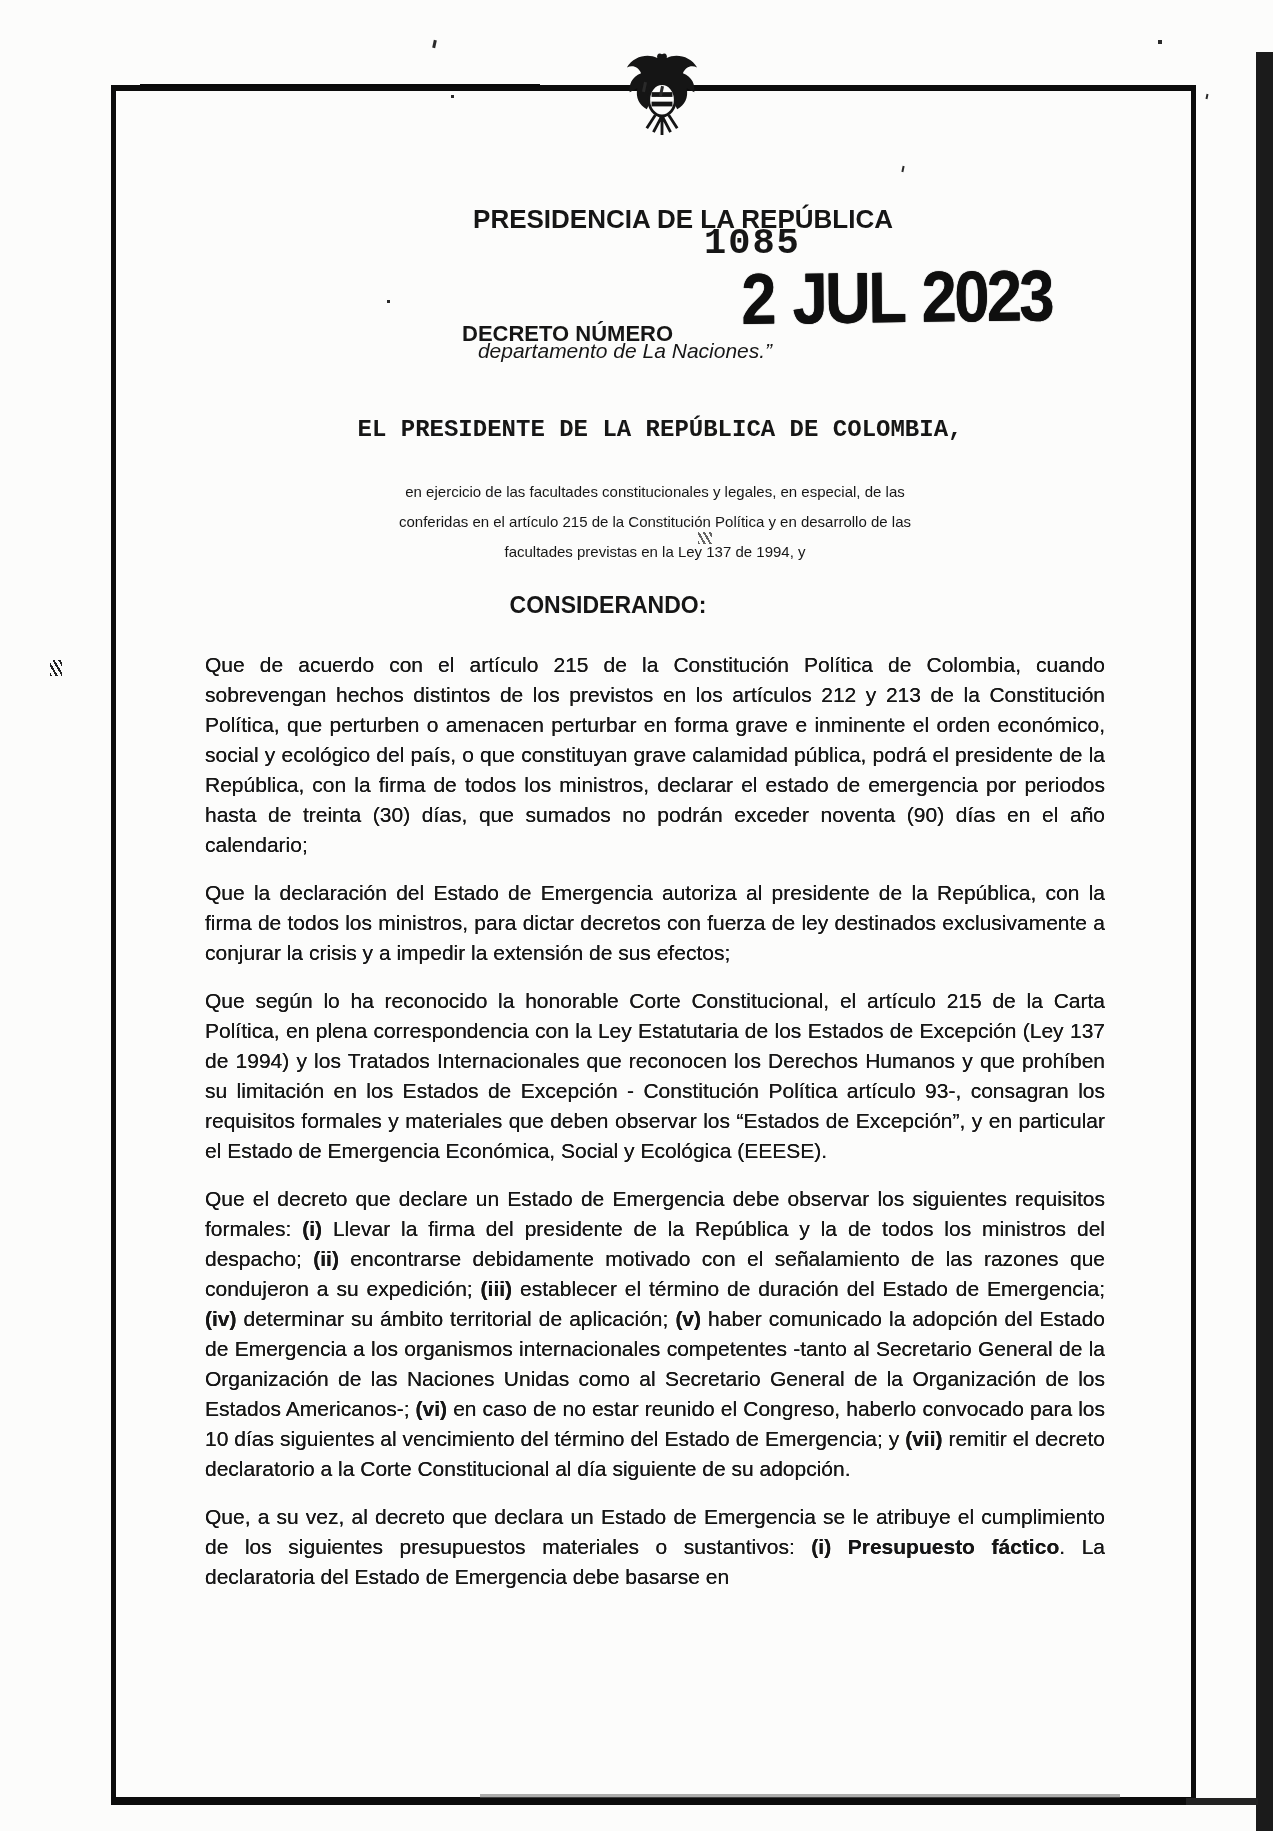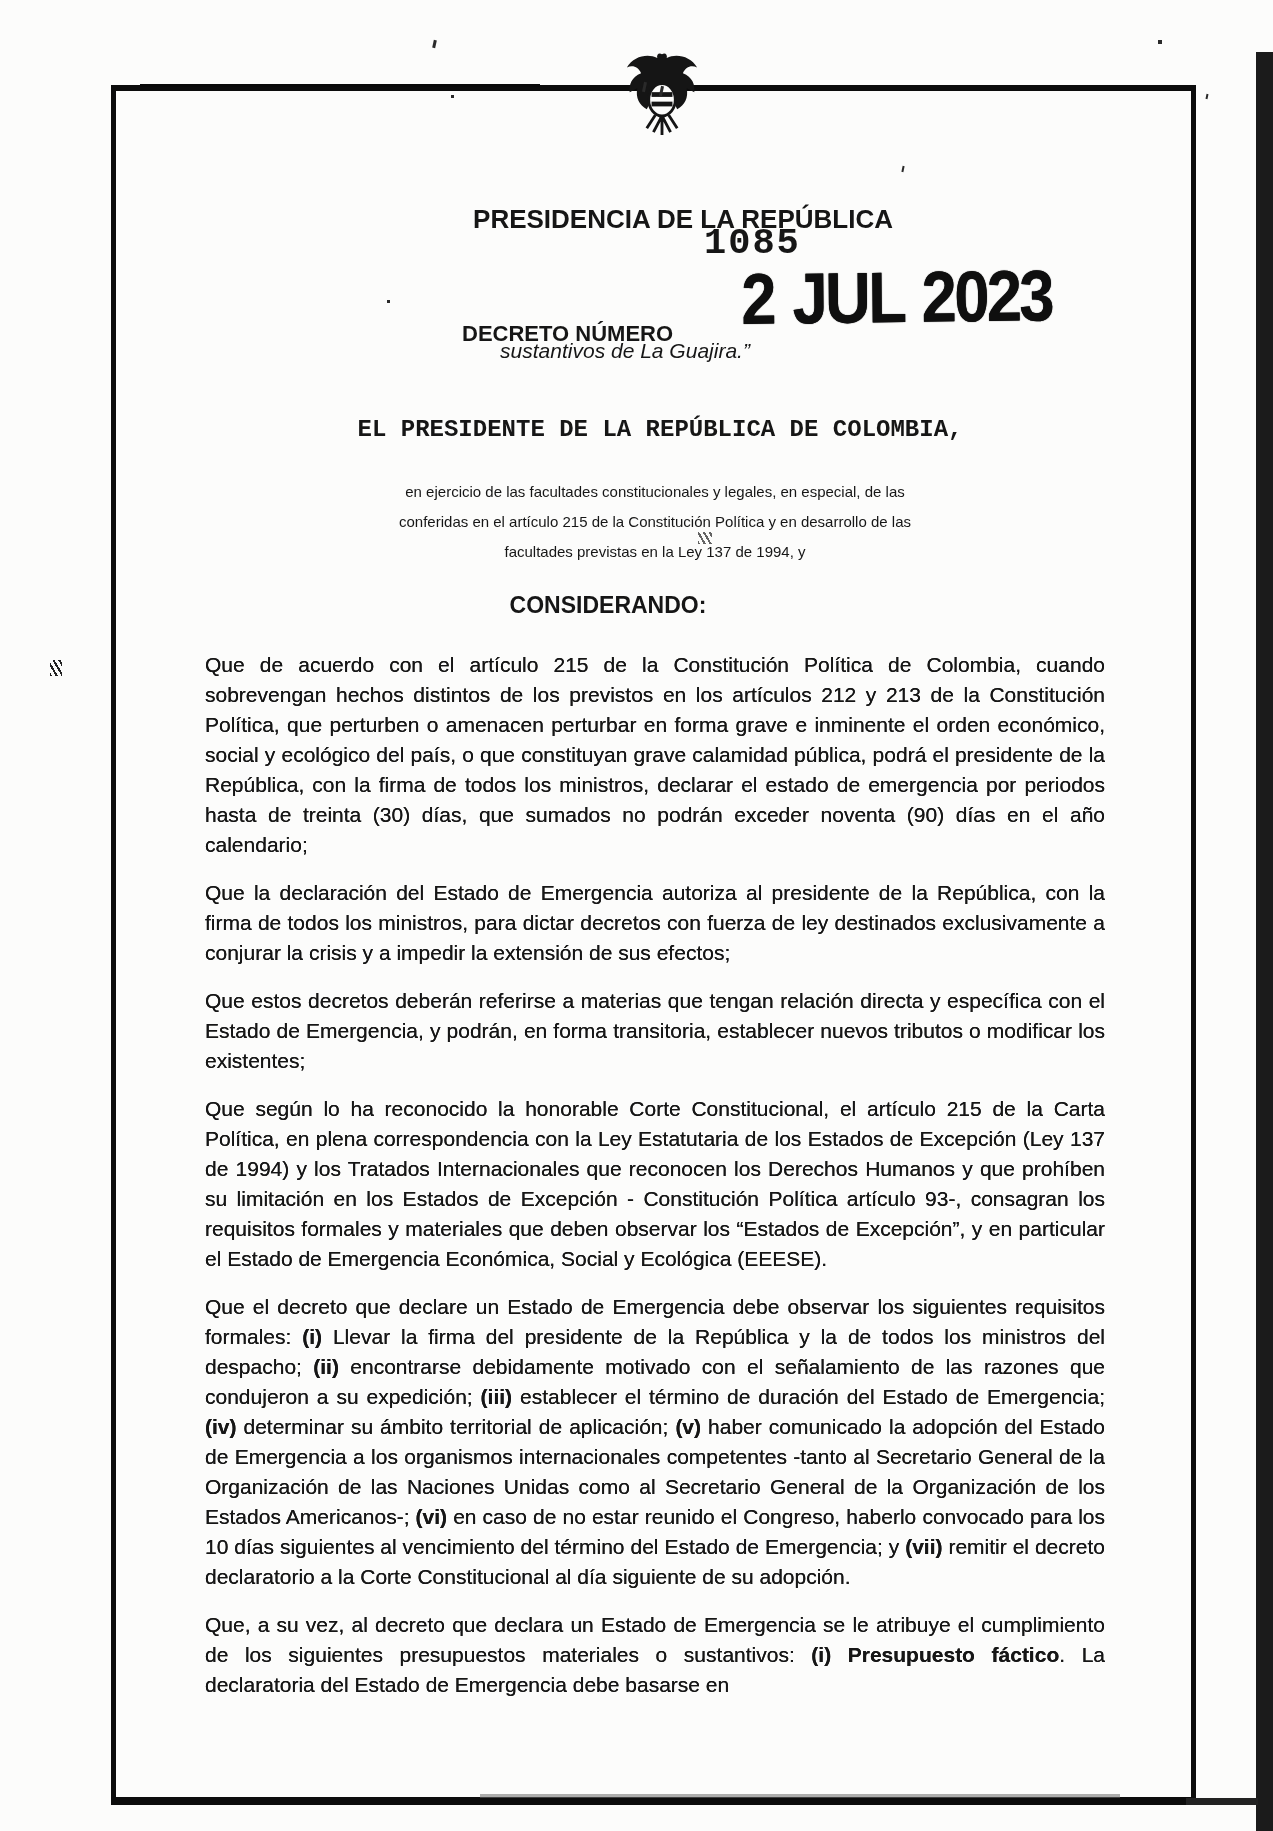--- a/index.html
+++ b/index.html
@@ -95,37 +95,36 @@
       <path d="M40 67 L31 84 M40 67 L49 84 M40 67 L40 87 M33 66 L24 80 M47 66 L56 80" stroke="#151515" stroke-width="3" fill="none"></path>
     </svg>
   </div>
 
   <div class="entity">PRESIDENCIA DE LA REPÚBLICA</div>
   <div class="decree-number">1085</div>
   <div class="decree-label">DECRETO NÚMERO</div>
   <div class="date-stamp">2 JUL 2023</div>
 
   <div class="subject">
-    <div>sustantivos de La Guajira.”</div>
+    <div>departamento de La Naciones.”</div>
   </div>
 
   <div class="issuer">EL PRESIDENTE DE LA REPÚBLICA DE COLOMBIA,</div>
 
   <div class="powers">
     <div>en ejercicio de las facultades constitucionales y legales, en especial, de las</div>
     <div>conferidas en el artículo 215 de la Constitución Política y en desarrollo de las</div>
     <div>facultades previstas en la Ley 137 de 1994, y</div>
   </div>
 
   <div class="considering">CONSIDERANDO:</div>
 
   <div class="body-text">
     <p><span>Que de acuerdo con el artículo 215 de la Constitución Política de Colombia, cuando sobrevengan hechos distintos de los previstos en los artículos 212 y 213 de la Constitución Política, que perturben o amenacen perturbar en forma grave e inminente el orden económico, social y ecológico del país, o que constituyan grave calamidad pública, podrá el presidente de la República, con la firma de todos los ministros, declarar el estado de emergencia por periodos hasta de treinta (30) días, que sumados no podrán exceder noventa (90) días en el año calendario;</span></p>
     <p><span>Que la declaración del Estado de Emergencia autoriza al presidente de la República, con la firma de todos los ministros, para dictar decretos con fuerza de ley destinados exclusivamente a conjurar la crisis y a impedir la extensión de sus efectos;</span></p>
-    <p><span>Que estos decretos deberán referirse a materias que tengan relación directa y específica con el Estado de Emergencia, y podrán, en forma transitoria, establecer nuevos tributos o modificar los existentes;</span></p>
     <p><span>Que según lo ha reconocido la honorable Corte Constitucional, el artículo 215 de la Carta Política, en plena correspondencia con la Ley Estatutaria de los Estados de Excepción (Ley 137 de 1994) y los Tratados Internacionales que reconocen los Derechos Humanos y que prohíben su limitación en los Estados de Excepción - Constitución Política artículo 93-, consagran los requisitos formales y materiales que deben observar los “Estados de Excepción”, y en particular el Estado de Emergencia Económica, Social y Ecológica (EEESE).</span></p>
     <p><span>Que el decreto que declare un Estado de Emergencia debe observar los siguientes requisitos formales: </span><b>(i)</b><span> Llevar la firma del presidente de la República y la de todos los ministros del despacho; </span><b>(ii)</b><span> encontrarse debidamente motivado con el señalamiento de las razones que condujeron a su expedición; </span><b>(iii)</b><span> establecer el término de duración del Estado de Emergencia; </span><b>(iv)</b><span> determinar su ámbito territorial de aplicación; </span><b>(v)</b><span> haber comunicado la adopción del Estado de Emergencia a los organismos internacionales competentes -tanto al Secretario General de la Organización de las Naciones Unidas como al Secretario General de la Organización de los Estados Americanos-; </span><b>(vi)</b><span> en caso de no estar reunido el Congreso, haberlo convocado para los 10 días siguientes al vencimiento del término del Estado de Emergencia; y </span><b>(vii)</b><span> remitir el decreto declaratorio a la Corte Constitucional al día siguiente de su adopción.</span></p>
     <p><span>Que, a su vez, al decreto que declara un Estado de Emergencia se le atribuye el cumplimiento de los siguientes presupuestos materiales o sustantivos: </span><b>(i)</b><span> </span><b>Presupuesto fáctico</b><span>. La declaratoria del Estado de Emergencia debe basarse en</span></p>
   </div>
 
   <span class="speck tick" style="left:433px;top:40px;width:3px;height:8px;"></span>
   <span class="speck" style="left:451px;top:95px;width:3px;height:3px;"></span>
   <span class="speck tick" style="left:643px;top:82px;width:3px;height:10px;"></span>
   <span class="speck tick" style="left:660px;top:86px;width:3px;height:10px;"></span>
   <span class="speck tick" style="left:902px;top:166px;width:2px;height:6px;"></span>

